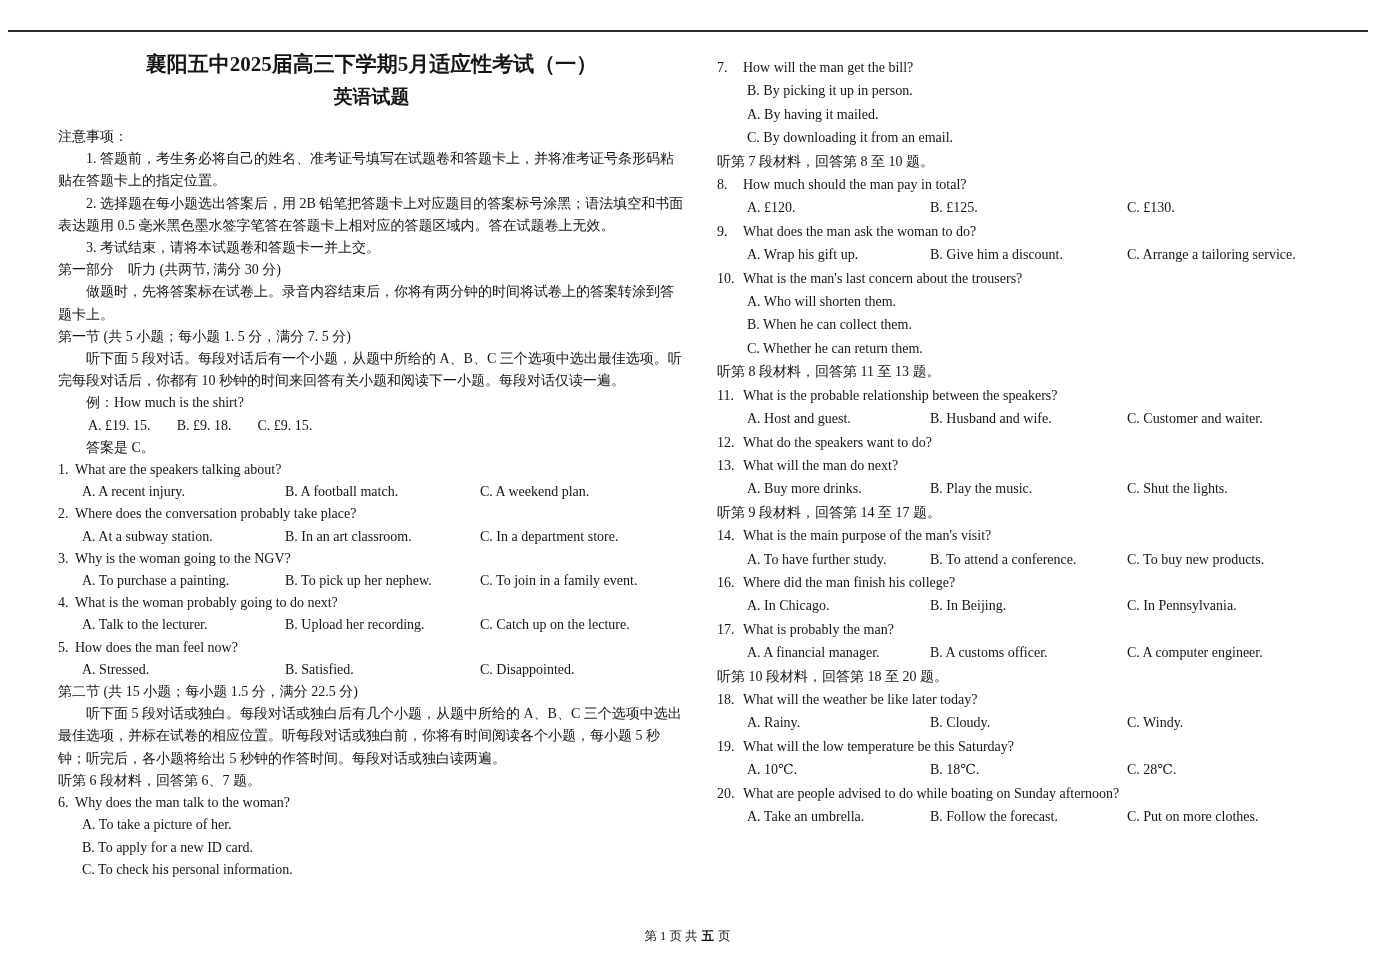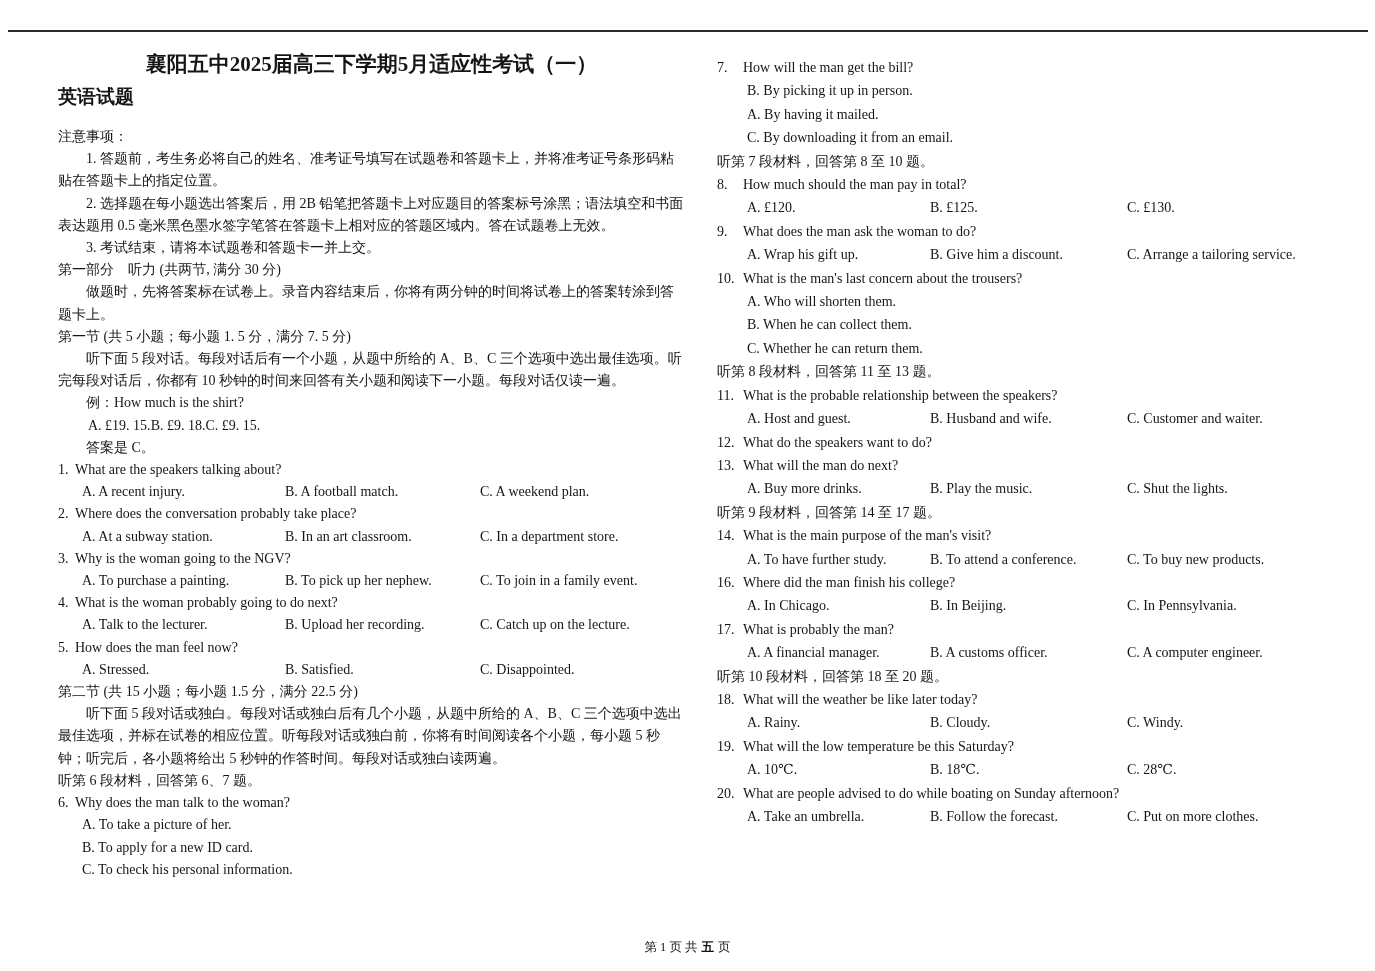--- a/index.html
+++ b/index.html
@@ -23,38 +23,38 @@
     gap: 32px;
   }
   .col { font-size: 14px; }
   .col-left { flex: 0 0 627px; line-height: 22.2px; }
   .col-right { flex: 1; line-height: 23.4px; padding-top: 12px; }
   .title {
     font-size: 21px; font-weight: 700; text-align: center;
     line-height: 28px; padding-top: 6px;
   }
   .subtitle {
-    font-size: 19px; font-weight: 700; 
+    font-size: 19px; font-weight: 700; text-align: center;
     line-height: 26px; margin: 6px 0 16px;
   }
   .blk.indent { text-indent: 2em; }
   .blk.heading { font-weight: 400; }
   .q-line { display: flex; }
   .q-num { flex: 0 0 auto; }
   .col-left .q-num { min-width: 17px; }
   .col-right .q-num { min-width: 26px; }
   .options-row { display: grid; }
   .col-left .options-row { padding-left: 24px; grid-template-columns: 203px 195px 1fr; }
   .col-right .options-row { padding-left: 30px; grid-template-columns: 183px 197px 1fr; }
   .options-stack { padding-left: 24px; }
   .col-right .options-stack { padding-left: 30px; }
-  .example-options { display: flex; padding-left: 30px; align-items: center; }
+  .example-options { display: flex; gap: 26px; padding-left: 30px; align-items: center; }
   .footer {
     position: absolute;
-    bottom: 15px; left: 0; width: 100%;
+    bottom: 26px; left: 0; width: 100%;
     text-align: center;
     font-size: 12.5px;
     display: flex; justify-content: center; gap: 4px;
   }
   .footer .total { font-weight: 700; }
 </style>
 </head>
 <body>
 
 <div class="top-rule"></div>

